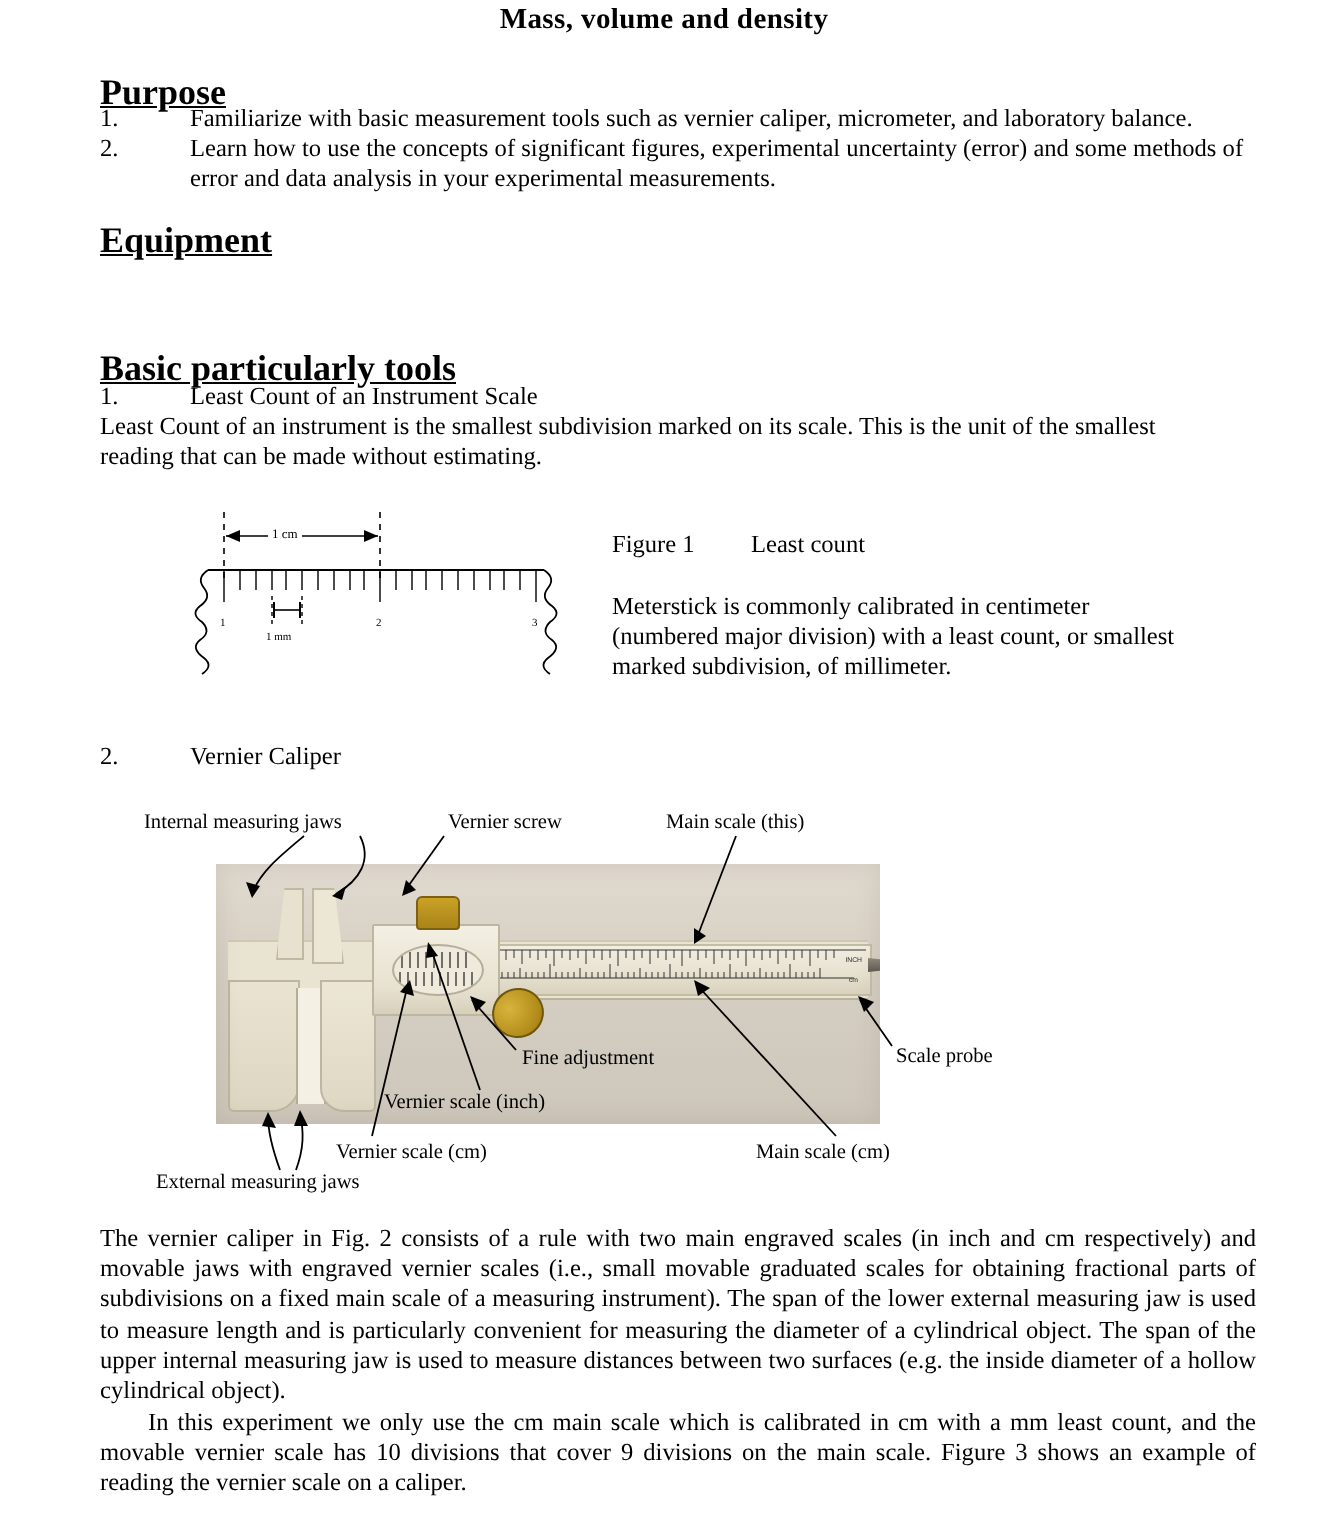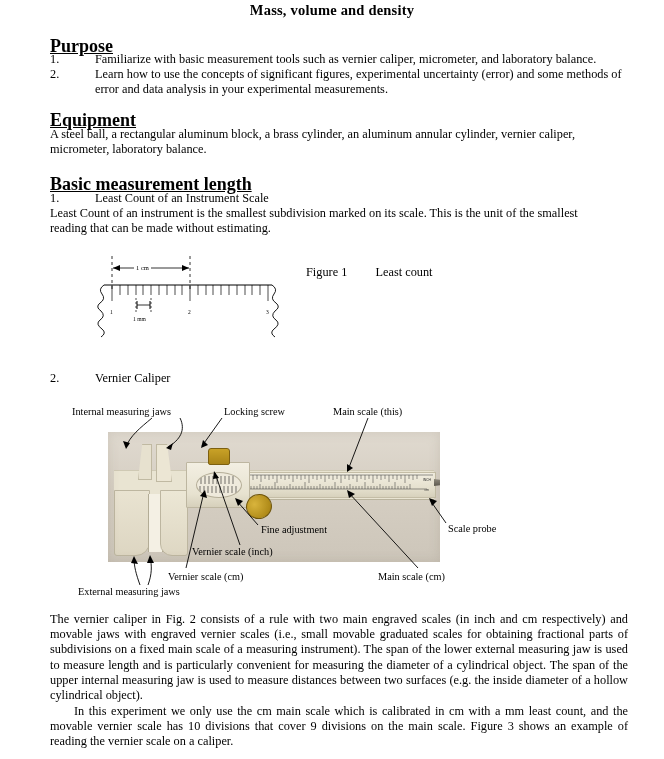--- a/index.html
+++ b/index.html
@@ -220,23 +220,22 @@
       <div class="num">1.</div>
       <div class="txt">Familiarize with basic measurement tools such as vernier caliper, micrometer, and laboratory balance.</div>
     </div>
     <div class="row">
       <div class="num">2.</div>
       <div class="txt">Learn how to use the concepts of significant figures, experimental uncertainty (error) and some methods of error and data analysis in your experimental measurements.</div>
     </div>
   </div>
 
   <div class="heading" style="left:50px; top:110px;">Equipment</div>
-  <div class="body-text" style="left:50px; top:127px; width:556px;">A steel ball, a rectangular aluminum block, a brass cylinder, an aluminum annular cylinder, vernier caliper, micrometer, laboratory balance.</div>
-
-  <div class="heading" style="left:50px; top:174px;">Basic measurement length</div>
+
+  <div class="heading" style="left:50px; top:174px;">Basic particularly tools</div>
 
   <div class="numlist" style="left:50px; top:191px; width:582px;">
     <div class="row">
       <div class="num">1.</div>
       <div class="txt">Least Count of an Instrument Scale</div>
     </div>
   </div>
   <div class="body-text" style="left:50px; top:206px; width:562px;">Least Count of an instrument is the smallest subdivision marked on its scale. This is the unit of the smallest reading that can be made without estimating.</div>
 
   <svg class="svg-layer" width="664" height="759">
@@ -291,20 +290,21 @@
   <div class="annot" style="left:110px; top:306px; font-size:5.5px;">1</div>
   <div class="annot" style="left:188px; top:306px; font-size:5.5px;">2</div>
   <div class="annot" style="left:266px; top:306px; font-size:5.5px;">3</div>
   <div class="annot" style="left:133px; top:313px; font-size:5.5px;">1 mm</div>
 
   <div class="fig-cap" style="left:306px; top:265px;">
     <span>Figure 1</span>
     <span style="display:inline-block; width:22px;"></span>
     <span>Least count</span>
   </div>
+  <div class="fig-note" style="left:306px; top:296px; width:290px;">Meterstick is commonly calibrated in centimeter (numbered major division) with a least count, or smallest marked subdivision, of millimeter.</div>
 
   <div class="numlist" style="left:50px; top:371px; width:400px;">
     <div class="row">
       <div class="num">2.</div>
       <div class="txt">Vernier Caliper</div>
     </div>
   </div>
 
   <div class="photo">
     <div class="bg-grad"></div>
@@ -496,21 +496,21 @@
       <polygon points="347,490 355,494 349,498" fill="#000" stroke="none"></polygon>
 
       <path d="M140,585 C136,574 134,566 134,558"></path>
       <polygon points="134,556 138,564 131,563" fill="#000" stroke="none"></polygon>
       <path d="M148,585 C152,574 152,566 150,557"></path>
       <polygon points="150,555 154,563 147,563" fill="#000" stroke="none"></polygon>
     </g>
   </svg>
 
   <div class="annot" style="left:72px; top:406px;">Internal measuring jaws</div>
-  <div class="annot" style="left:224px; top:406px;">Locking screw</div>
+  <div class="annot" style="left:224px; top:406px;">Vernier screw</div>
   <div class="annot" style="left:333px; top:406px;">Main scale (this)</div>
   <div class="annot" style="left:261px; top:524px;">Fine adjustment</div>
   <div class="annot" style="left:448px; top:523px;">Scale probe</div>
   <div class="annot" style="left:192px; top:546px;">Vernier scale (inch)</div>
   <div class="annot" style="left:168px; top:571px;">Vernier scale (cm)</div>
   <div class="annot" style="left:378px; top:571px;">Main scale (cm)</div>
   <div class="annot" style="left:78px; top:586px;">External measuring jaws</div>
 
 
   <div class="body-text" style="left:50px; top:612px; width:578px; text-align:justify;">The vernier caliper in Fig. 2 consists of a rule with two main engraved scales (in inch and cm respectively) and movable jaws with engraved vernier scales (i.e., small movable graduated scales for obtaining fractional parts of subdivisions on a fixed main scale of a measuring instrument). The span of the lower external measuring jaw is used to measure length and is particularly convenient for measuring the diameter of a cylindrical object. The span of the upper internal measuring jaw is used to measure distances between two surfaces (e.g. the inside diameter of a hollow cylindrical object).</div>

